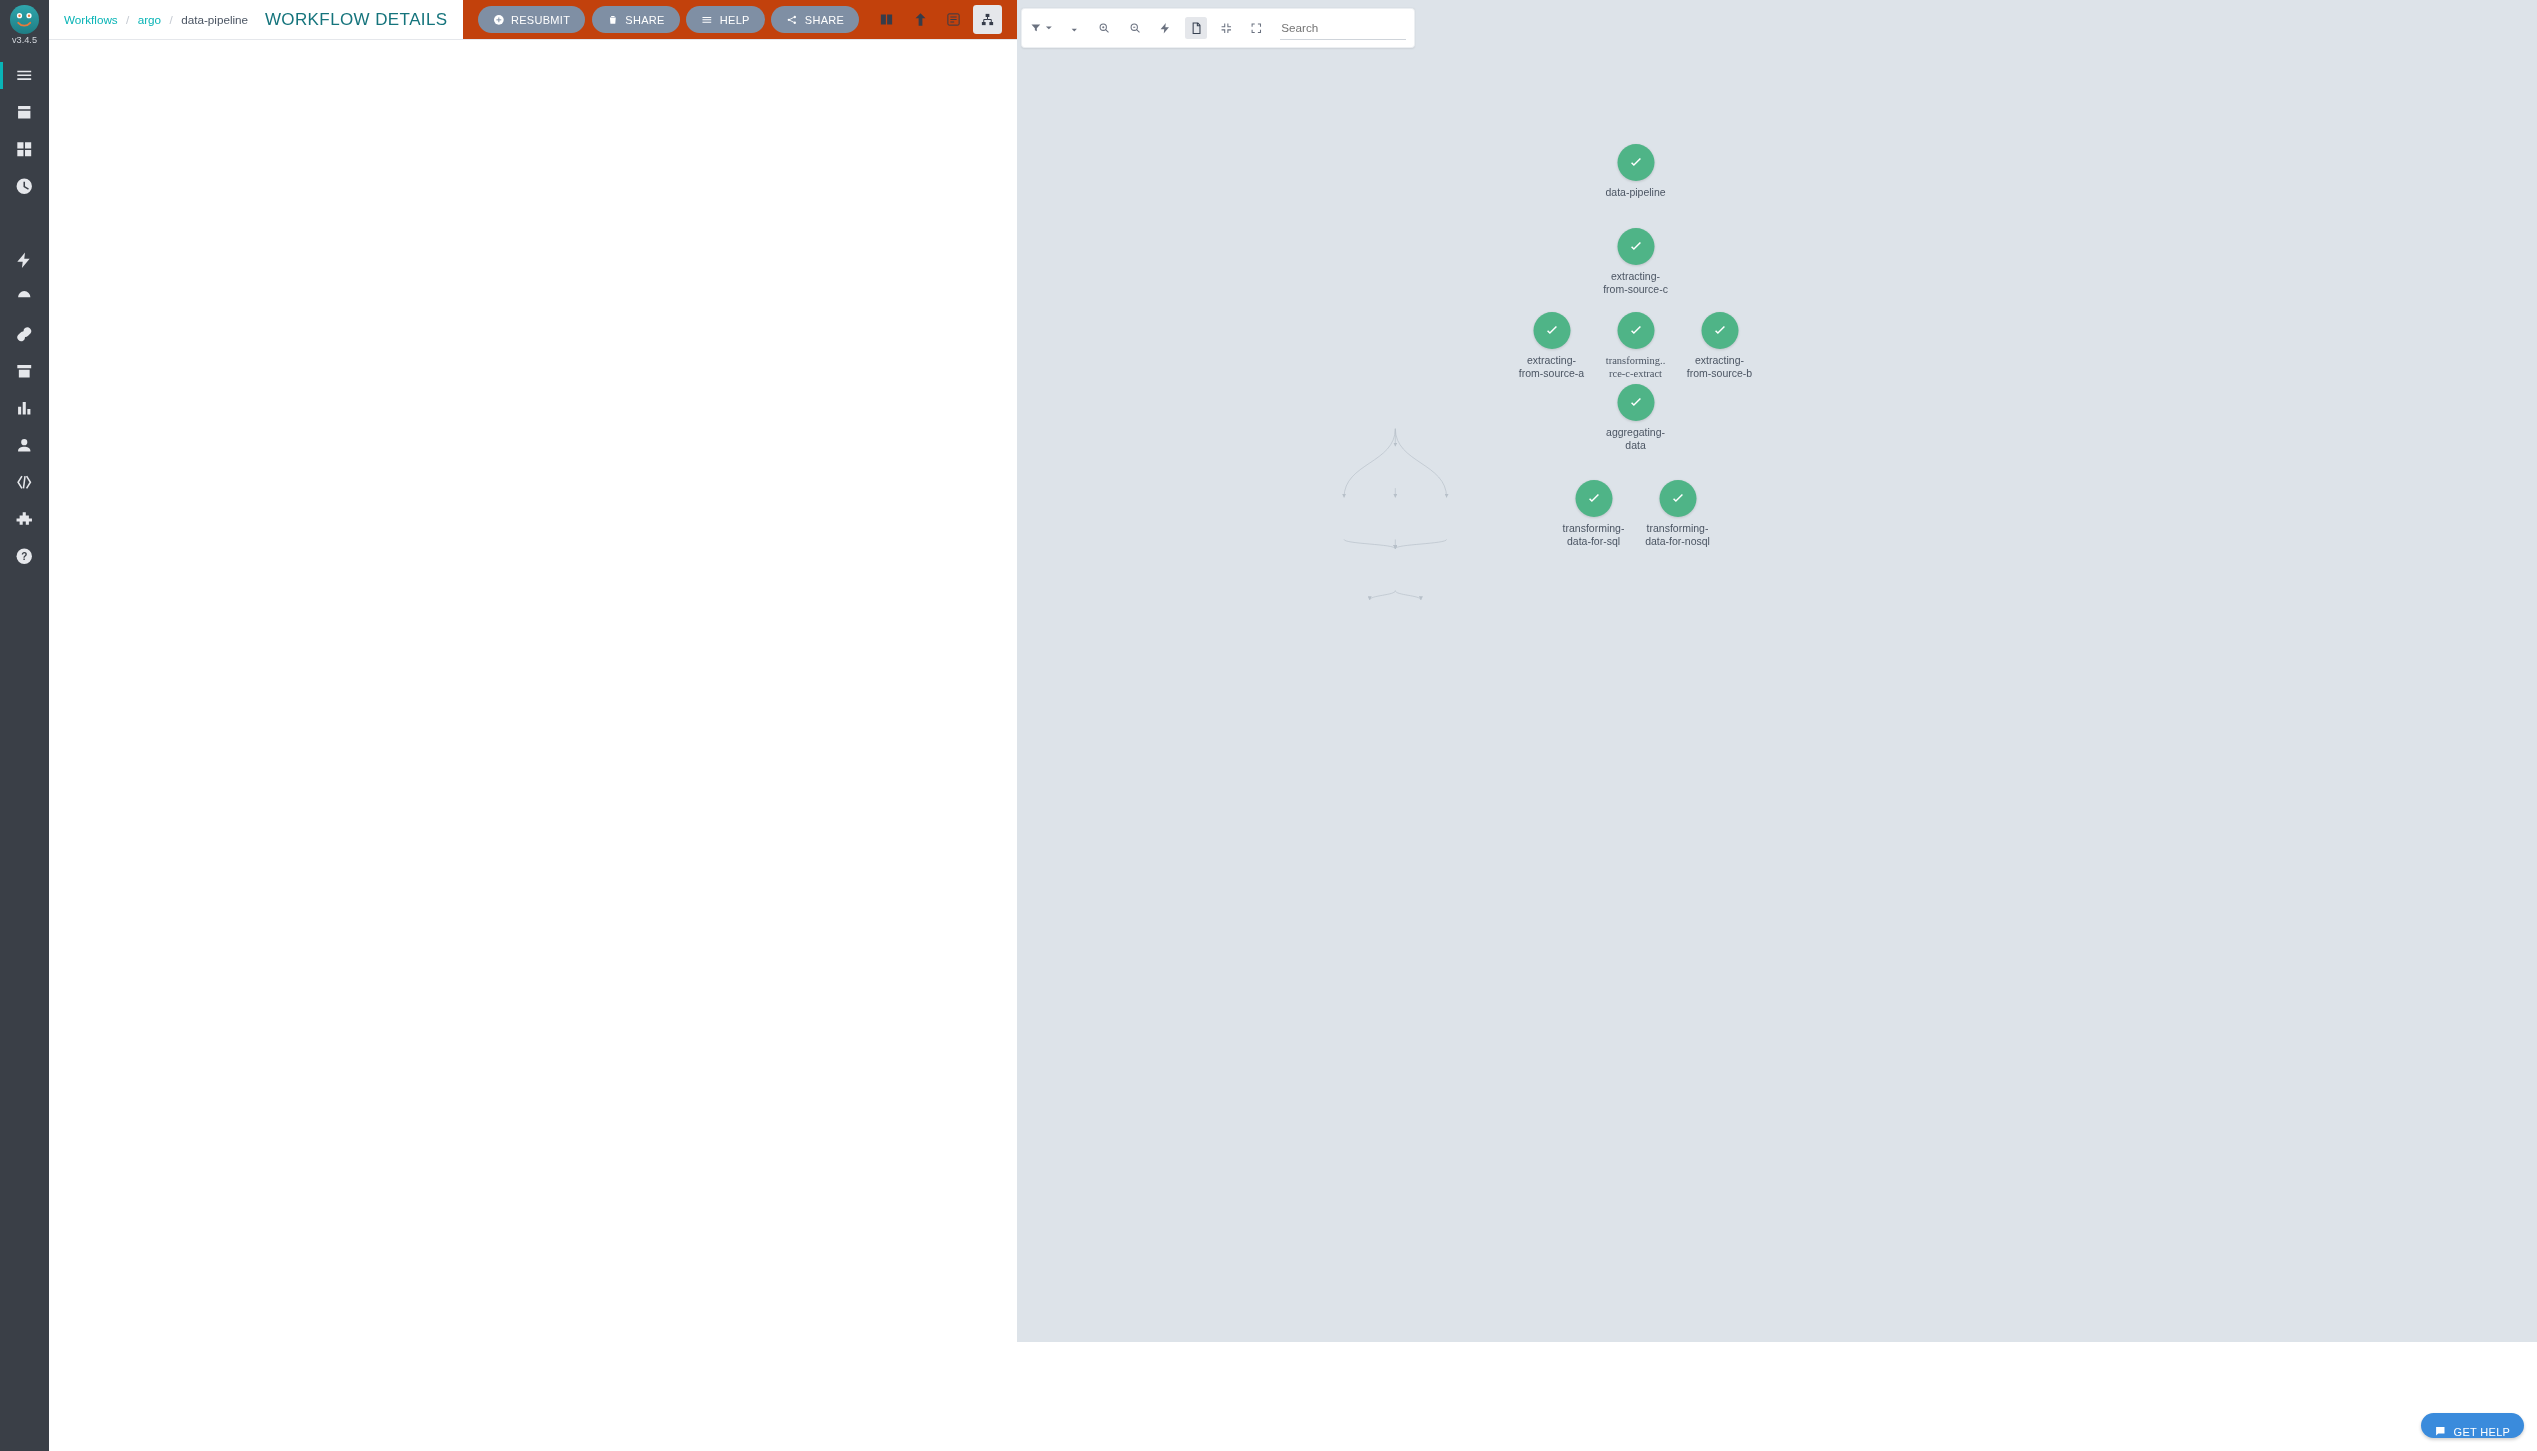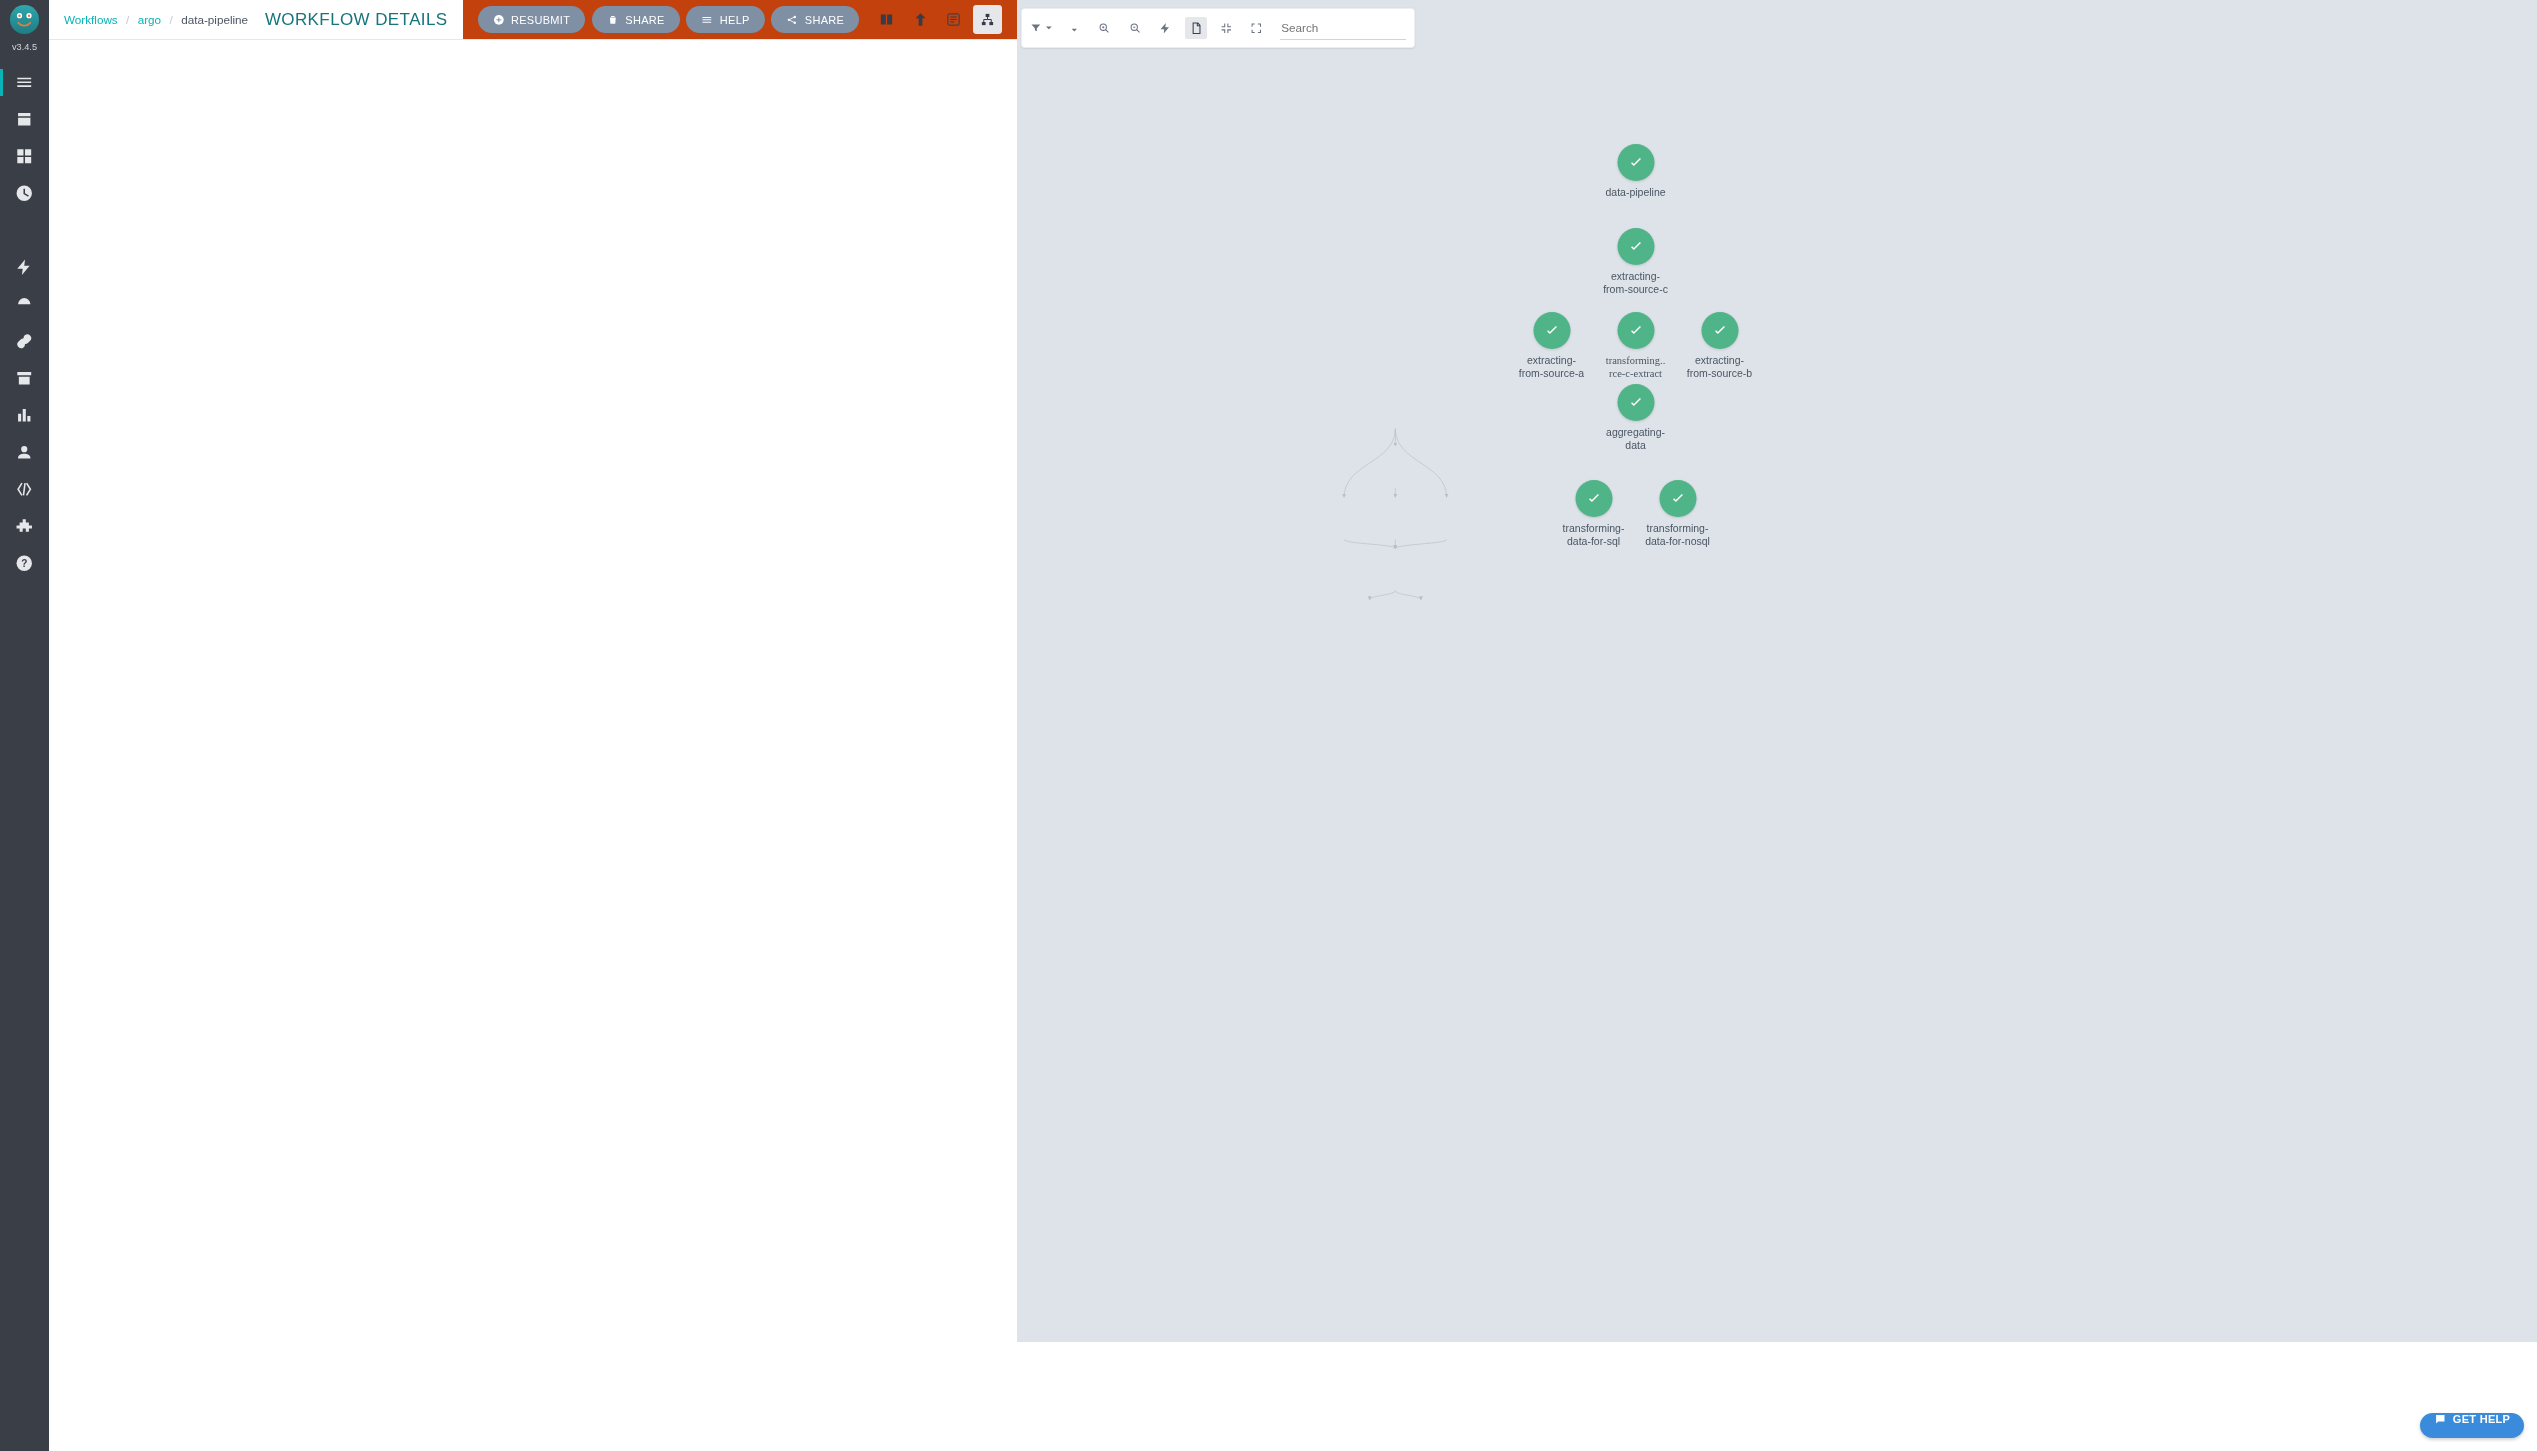--- a/index.html
+++ b/index.html
@@ -14,21 +14,21 @@
     --border:#e5e7eb;
     --panel:#ffffff;
     --darknav:#3a3f47;
   }
   *{box-sizing:border-box;}
   html,body{height:100%;margin:0;font-family:Helvetica,Arial,sans-serif;font-size:11.7px;color:var(--ink);}
   body{display:flex;min-height:100vh;background:#fff;}
   
   .sidebar{width:var(--sidebar-w);background:var(--darknav);color:#fff;display:flex;flex-direction:column;align-items:center;padding-top:5px;}
   .logo{width:28.5px;height:28.5px;border-radius:50%;background:linear-gradient(180deg,#2fa6ad 0%,#1f7d84 100%);display:flex;align-items:center;justify-content:center;margin-bottom:1.7px;}
-  .version{font-size:9.2px;color:#d1d5db;text-align:center;margin-bottom:11.7px;margin-top:7px;}
+  .version{font-size:9.2px;color:#d1d5db;text-align:center;margin-bottom:11.7px;}
   .nav{display:flex;flex-direction:column;width:100%;}
   .nav-item{height:37px;display:flex;align-items:center;justify-content:center;cursor:pointer;position:relative;}
   .nav-item.active::before{content:"";position:absolute;left:0;top:5px;bottom:5px;width:2.5px;background:var(--teal);}  
   .nav-item svg{width:18.5px;height:18.5px;fill:#e5e7eb;}
   
   .main{flex:1;display:flex;flex-direction:row;min-width:0;}
   .topbar{height:40px;border-bottom:0.8px solid var(--border);display:flex;align-items:center;padding:0 15px;gap:8.4px;background:#fff;}
   .breadcrumb{display:flex;align-items:center;gap:8.4px;font-size:11.7px;}
   .breadcrumb a{color:var(--teal);text-decoration:none;cursor:pointer;}
   .breadcrumb .sep{color:#c4c9d1;}
@@ -57,21 +57,21 @@
   .filter-combo{display:flex;align-items:center;gap:1.7px;color:#6b7280;cursor:pointer;}
   .filter-combo svg{width:11.7px;height:11.7px;fill:currentColor;}
   
   .dag{position:absolute;inset:0;}
   .dag svg.edges{position:absolute;inset:0;width:100%;height:100%;}
   .node{position:absolute;transform:translate(-50%,0);width:101px;display:flex;flex-direction:column;align-items:center;cursor:pointer;}
   .node .circle{width:37px;height:37px;border-radius:50%;background:var(--node-green);display:flex;align-items:center;justify-content:center;box-shadow:0 0.8px 2.5px rgba(0,0,0,.15);}
   .node .circle svg{width:17px;height:17px;fill:#fff;}
   .node .label{margin-top:5px;font-size:10.5px;line-height:1.25;text-align:center;color:#4b5563;}
   
-  .get-help{position:absolute;right:13.4px;bottom:13.4px;background:#3a8bdc;color:#fff;border-radius:17px;height:25px;padding:0 13.4px;display:flex;align-items:flex-start;gap:6.7px;font-size:11px;font-weight:700;letter-spacing:0.3px;cursor:pointer;box-shadow:0 1.7px 3.4px rgba(0,0,0,.2);z-index:5;}
+  .get-help{position:absolute;right:13.4px;bottom:13.4px;background:#3a8bdc;color:#fff;border-radius:17px;height:25px;padding:0 13.4px;display:flex;align-items:flex-end;gap:6.7px;font-size:11px;font-weight:400;letter-spacing:0.3px;cursor:pointer;box-shadow:0 1.7px 3.4px rgba(0,0,0,.2);z-index:5;}
   .get-help svg{width:12.6px;height:12.6px;fill:#fff;}
 </style>
 </head>
 <body>
 
 <aside class="sidebar">
   <div class="logo">
     <svg viewBox="0 0 24 24">
         <circle cx="8" cy="9" r="2.2" fill="#fff"></circle>
         <circle cx="16" cy="9" r="2.2" fill="#fff"></circle>

